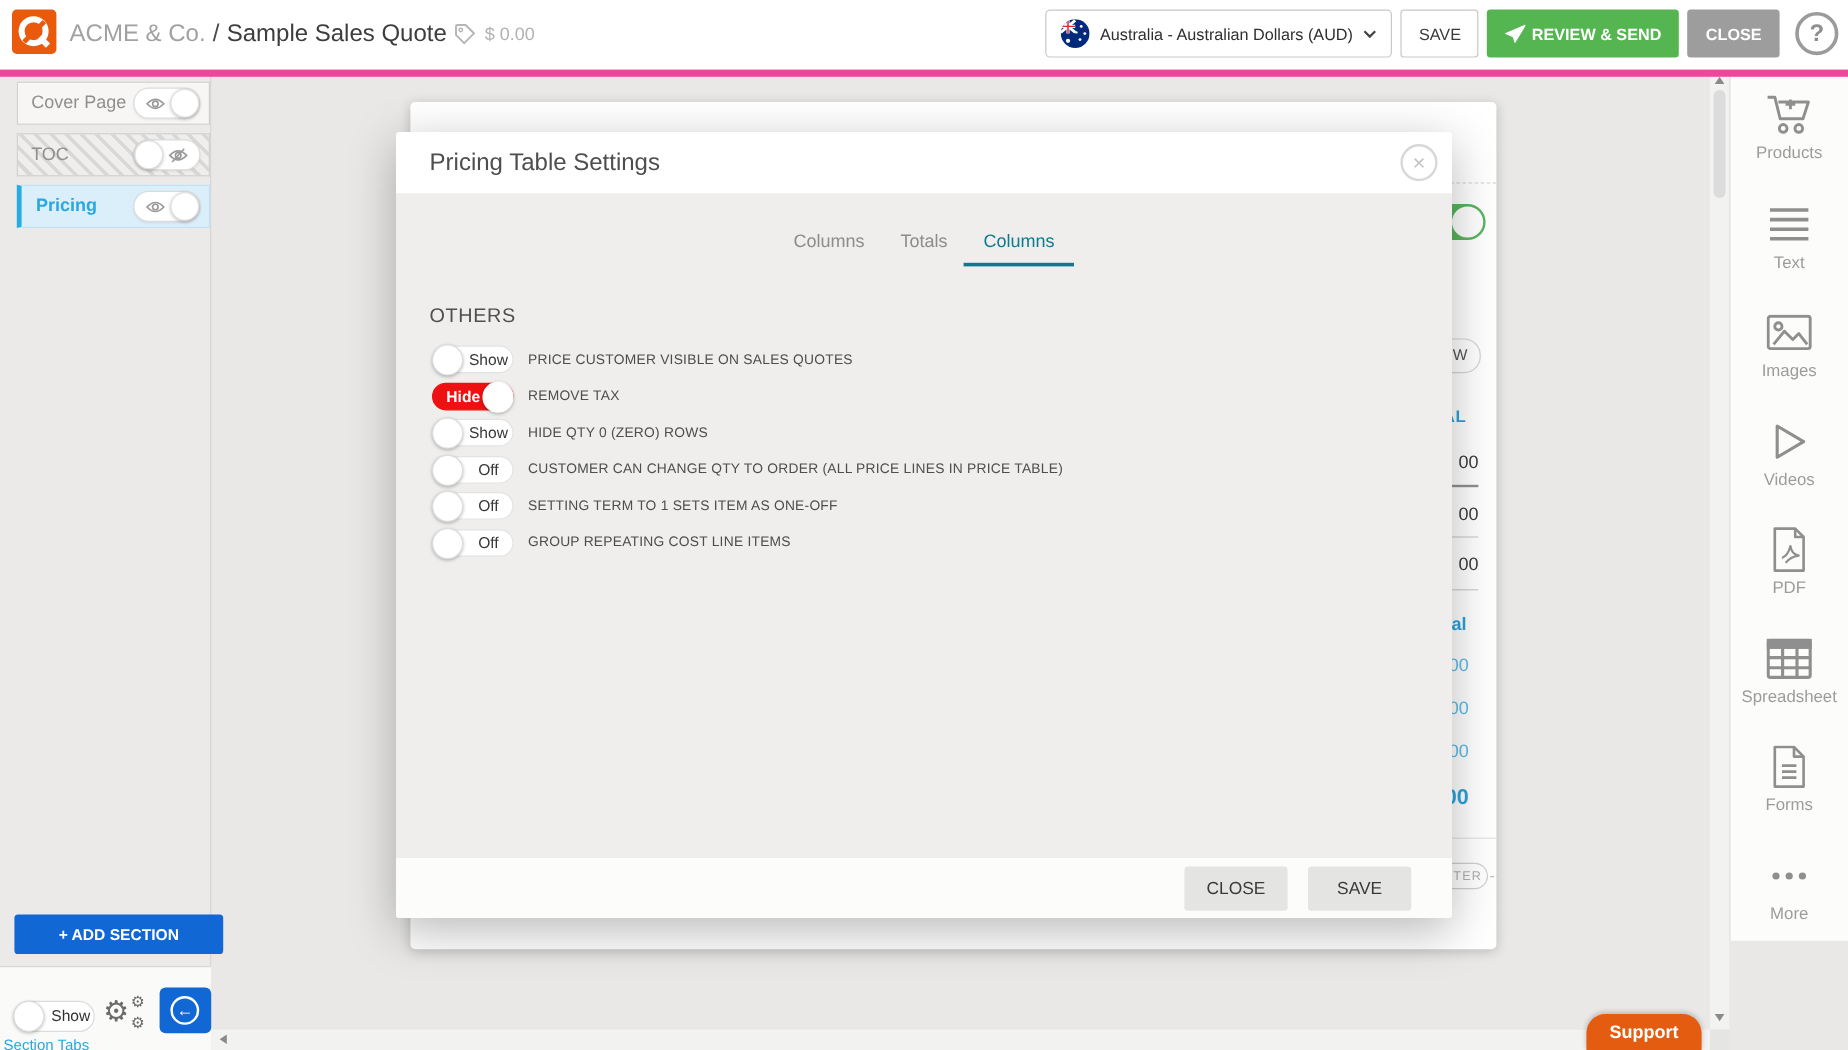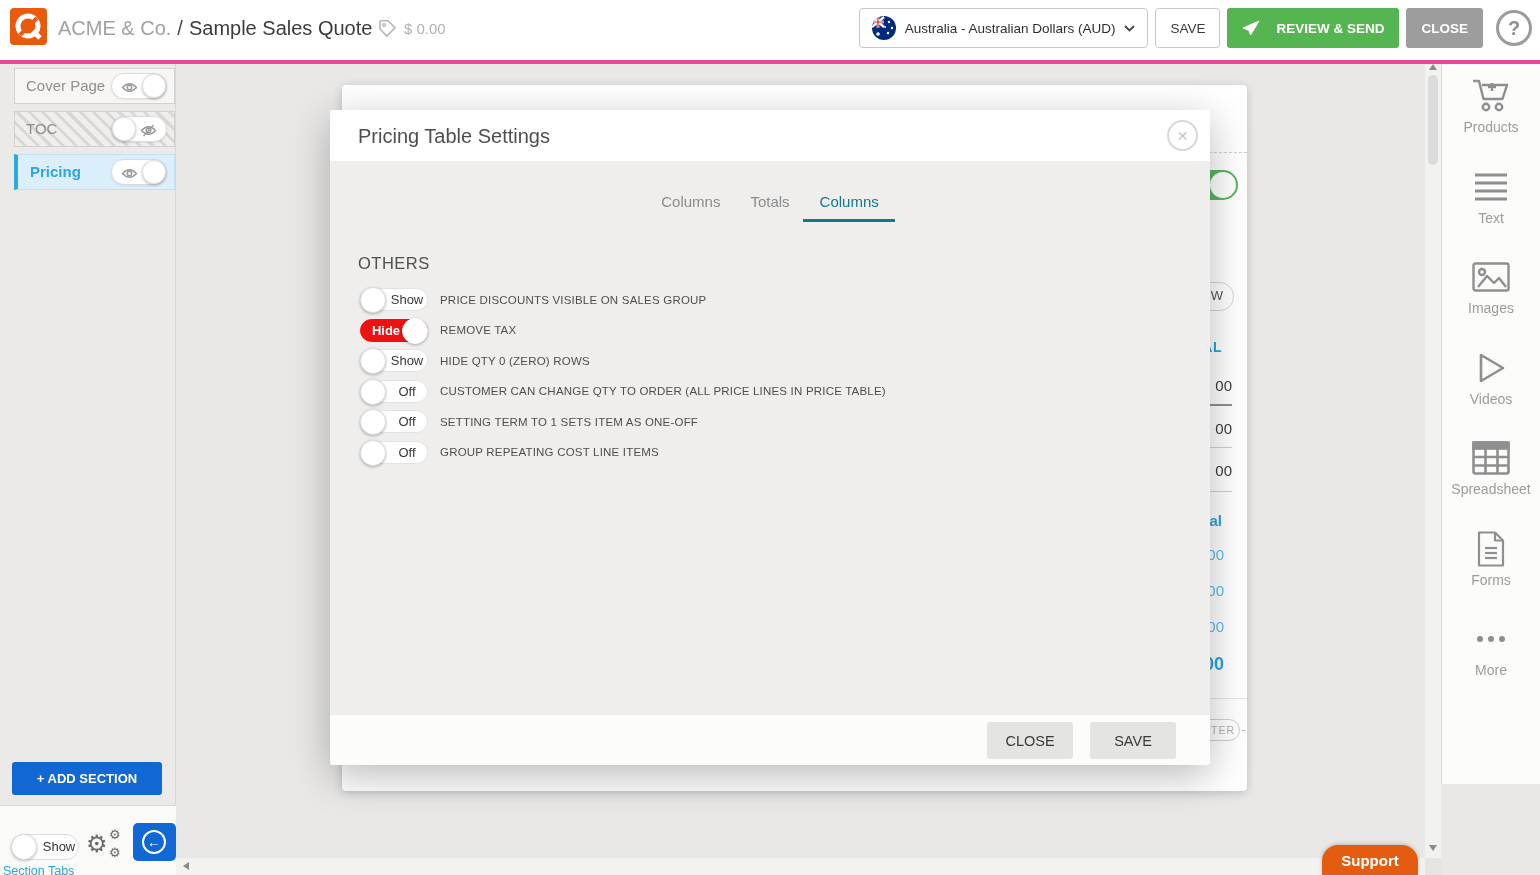--- a/index.html
+++ b/index.html
@@ -1,36 +1,36 @@
 <!DOCTYPE html>
 <html><head>
 <meta charset="utf-8">
 <style>
   * { margin:0; padding:0; box-sizing:border-box; }
   html,body { width:1540px; height:875px; overflow:hidden; }
   body { font-family:"Liberation Sans", sans-serif; background:#e9e8e7; position:relative; }
 
   
   .top-header { position:absolute; left:0; top:0; width:1540px; height:64px; background:#fff;
-    border-bottom:4px solid #ec4899; z-index:30; }
+    border-bottom:6px solid #ec4899; z-index:30; }
   .logo { position:absolute; left:10px; top:8px; width:37px; height:37px; background:#e95a0c; border-radius:4px; }
   .breadcrumb { position:absolute; left:58px; top:0; height:56px; line-height:56px; font-size:20px; white-space:nowrap; }
   .crumb-brand { color:#a1a1a1; }
   .crumb-sep { color:#4a4a4a; margin:0 6px; }
   .crumb-title { color:#3d3d3d; }
   .price-tag { position:absolute; left:378px; top:0; height:56px; display:flex; align-items:center; gap:7px; }
   .price-text { color:#b1b1b1; font-size:15px; }
   .header-right { position:absolute; right:8px; top:8px; height:40px; display:flex; gap:7px; align-items:center; }
   .currency-select { height:40px; border:1px solid #c9c9c9; border-radius:4px; background:#fff;
     display:flex; align-items:center; gap:9px; padding:0 12px; cursor:pointer; }
   .currency-label { font-size:13.5px; color:#2f2f2f; }
   .btn-save { height:40px; padding:0 14px; background:#fff; border:1px solid #c9c9c9; border-radius:3px;
     font-size:13.5px; color:#3a3a3a; display:flex; align-items:center; }
   .btn-review { height:40px; padding:0 15px; background:#55b550; border-radius:3px; color:#fff;
-    font-size:13.5px; font-weight:bold; display:flex; align-items:center; gap:16px; }
+    font-size:13.5px; font-weight:bold; display:flex; align-items:center; gap:4px; }
   .btn-close-top { height:40px; padding:0 15px; background:#9d9d9d; border-radius:3px; color:#fff;
     font-size:13.5px; font-weight:bold; display:flex; align-items:center; }
   .help-circle { width:36px; height:36px; border:3px solid #9b9b9b; border-radius:50%; color:#8f8f8f;
     font-size:20px; font-weight:bold; display:flex; align-items:center; justify-content:center; margin-left:6px; }
 
   
   .left-sidebar { position:absolute; left:0; top:57px; width:176px; height:818px; background:#eceae8;
     border-right:1px solid #d8d7d5; z-index:3; }
   .side-item { position:absolute; left:14px; width:161px; height:36px; border:1px solid #d2d1cf;
     background:#f7f6f4; }
@@ -40,21 +40,21 @@
   .side-item.item-active .side-label { color:#2aa7e0; font-weight:bold; left:12px; }
   .eye-toggle { position:absolute; right:7px; top:4px; width:56px; height:26px; background:#fff;
     border:1px solid #dcdcdc; border-radius:13px; box-shadow:0 1px 2px rgba(0,0,0,.08); }
   .eye-toggle .knob { position:absolute; top:0; width:24px; height:24px; background:#fff; border:1px solid #e0e0e0;
     border-radius:50%; box-shadow:0 1px 3px rgba(0,0,0,.25); }
   .eye-toggle .knob.right { right:0; }
   .eye-toggle .knob.left { left:0; }
   .eye-toggle .eye-ic { position:absolute; top:6px; }
   .eye-toggle .eye-ic.left { left:9px; }
   .eye-toggle .eye-ic.right { right:9px; }
-  .btn-add-section { position:absolute; left:12px; top:705px; width:150px; height:33px; background:#1167d3;
+  .btn-add-section { position:absolute; left:12px; top:705px; width:174px; height:33px; background:#1167d3;
     border-radius:3px; color:#fff; font-weight:bold; font-size:13px; display:flex; align-items:center; justify-content:center; }
   .sidebar-bottom { position:absolute; left:0; top:748px; width:176px; height:70px; background:#fafaf9;
     border-top:1px solid #d8d7d5; }
   .show-pill { position:absolute; left:11px; top:28px; width:68px; height:26px; background:#fff;
     border:1px solid #dcdcdc; border-radius:13px; }
   .show-pill .knob { position:absolute; left:-1px; top:-1px; width:26px; height:26px; background:#fff;
     border:1px solid #ddd; border-radius:50%; box-shadow:0 1px 3px rgba(0,0,0,.25); }
   .show-pill .pill-label { position:absolute; left:27px; top:0; width:40px; height:24px; line-height:24px;
     text-align:center; font-size:13px; color:#333; }
   .gears { position:absolute; left:86px; top:22px; width:42px; height:38px; color:#6b6b6b; }
@@ -303,21 +303,21 @@
   </div>
 
   <div class="modal-group-title">OTHERS</div>
 
   <div class="settings-rows">
     <div class="setting-row">
       <span class="toggle-pill off">
         <span class="tknob"></span>
         <span class="tlabel">Show</span>
       </span>
-      <span class="setting-label">PRICE DISCOUNTS VISIBLE ON SALES GROUP</span>
+      <span class="setting-label">PRICE CUSTOMER VISIBLE ON SALES QUOTES</span>
     </div>
     <div class="setting-row">
       <span class="toggle-pill on">
         <span class="tlabel">Hide</span>
         <span class="tknob"></span>
       </span>
       <span class="setting-label">REMOVE TAX</span>
     </div>
     <div class="setting-row">
       <span class="toggle-pill off">
@@ -395,20 +395,30 @@
 
   <div class="tool-item">
     <span class="tool-icon">
       <svg width="32" height="32" viewBox="0 0 32 32" fill="none" stroke="#8f8f8f" stroke-width="2.6" stroke-linejoin="round">
         <path d="M6 3 L28 16 L6 29 Z"></path>
       </svg>
     </span>
     <span class="tool-label">Videos</span>
   </div>
 
+  <div class="tool-item">
+    <span class="tool-icon">
+      <svg width="32" height="38" viewBox="0 0 32 38" fill="none" stroke="#8f8f8f" stroke-width="2.2" stroke-linejoin="round">
+        <path d="M4 1.5 h17 l7 7 v28 h-24 z"></path>
+        <path d="M21 1.5 v7 h7"></path>
+        <path d="M10 26 q5 -2 7 -10 q1 7 7 8 q-7 1 -11 6" stroke-width="1.8"></path>
+      </svg>
+    </span>
+    <span class="tool-label">PDF</span>
+  </div>
 
   <div class="tool-item">
     <span class="tool-icon">
       <svg width="38" height="34" viewBox="0 0 38 34" fill="none" stroke="#8f8f8f" stroke-width="2.6">
         <rect x="1.5" y="1.5" width="35" height="31" rx="2"></rect>
         <rect x="1.5" y="1.5" width="35" height="6" fill="#8f8f8f"></rect>
         <line x1="13.5" y1="1.5" x2="13.5" y2="32.5"></line>
           <line x1="25.5" y1="1.5" x2="25.5" y2="32.5"></line>
         <line x1="1.5" y1="16" x2="36.5" y2="16"></line>
           <line x1="1.5" y1="24.5" x2="36.5" y2="24.5"></line>

